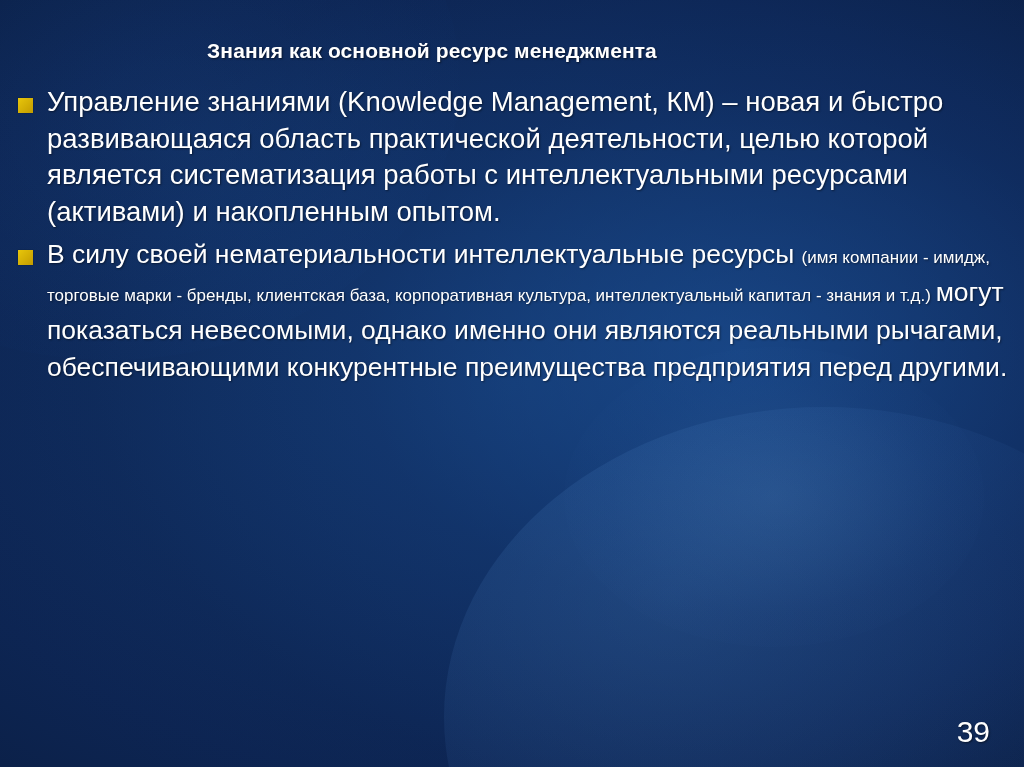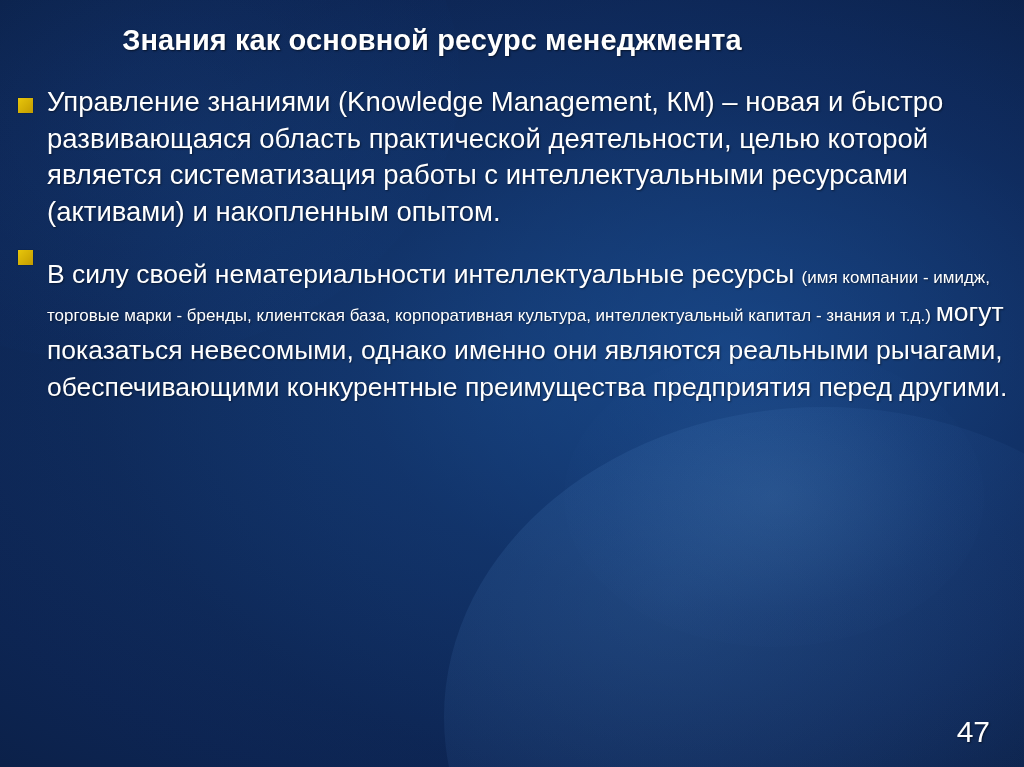--- a/index.html
+++ b/index.html
@@ -46,26 +46,26 @@
   .swoosh-c {
     left: -240px;
     top: -200px;
     width: 700px;
     height: 560px;
     background: radial-gradient(ellipse at 60% 60%, rgba(30,80,150,0.22) 0%, rgba(16,48,105,0.10) 50%, rgba(8,24,60,0) 78%);
   }
 
   .title {
     position: absolute;
-    top: 24px;
+    top: 39px;
     left: 0;
     width: 864px;
     text-align: center;
     color: #ffffff;
-    font-size: 29px;
+    font-size: 21px;
     font-weight: bold;
     letter-spacing: 0.1px;
     text-shadow: 1px 1px 2px rgba(0,0,0,0.55);
     z-index: 3;
   }
 
   .content {
     position: absolute;
     top: 84px;
     left: 12px;
@@ -90,21 +90,20 @@
   .bullet-body {
     flex: 1 1 auto;
     color: #ffffff;
     font-size: 27.5px;
     line-height: 1.33;
     text-shadow: 1px 1px 2px rgba(0,0,0,0.45);
   }
   .bullet-body.second {
     font-size: 26.5px;
     line-height: 1.42;
-    margin-top: 20px;
   }
   .fine {
     font-size: 17px;
     line-height: 1.55;
   }
 
   .page-number {
     position: absolute;
     right: 34px;
     bottom: 18px;
@@ -132,15 +131,15 @@
       <div class="bullet-body">Управление знаниями (Knowledge Management, КМ) – новая и быстро развивающаяся область практической деятельности, целью которой является систематизация работы с интеллектуальными ресурсами (активами) и накопленным опытом.</div>
     </div>
 
     <div class="bullet-row">
       <div class="bullet-marker"></div>
       <div class="bullet-body second"><span>В силу своей нематериальности интеллектуальные ресурсы </span><span class="fine">(имя компании - имидж, торговые марки - бренды, клиентская база, корпоративная культура, интеллектуальный капитал - знания и т.д.) </span><span>могут показаться невесомыми, однако именно они являются реальными рычагами, обеспечивающими конкурентные преимущества предприятия перед другими.</span></div>
     </div>
 
   </div>
 
-  <div class="page-number">47</div>
+  <div class="page-number">39</div>
 
 </div>
 
 </body></html>

